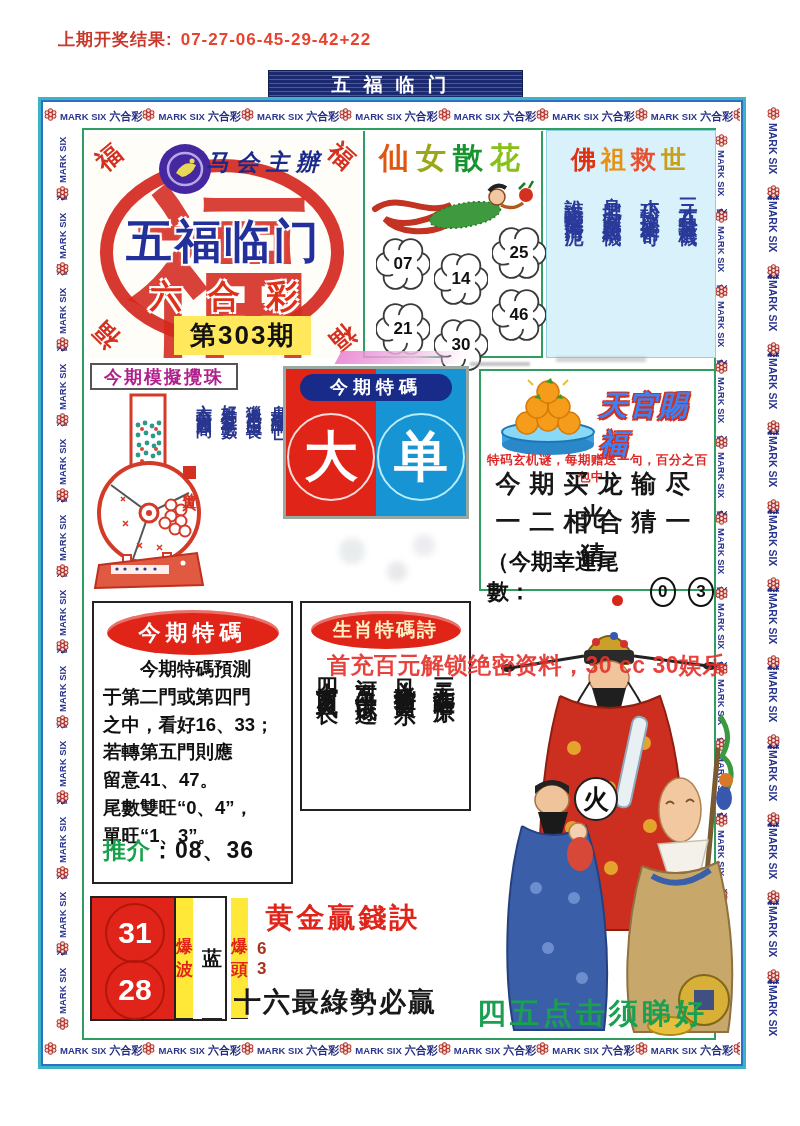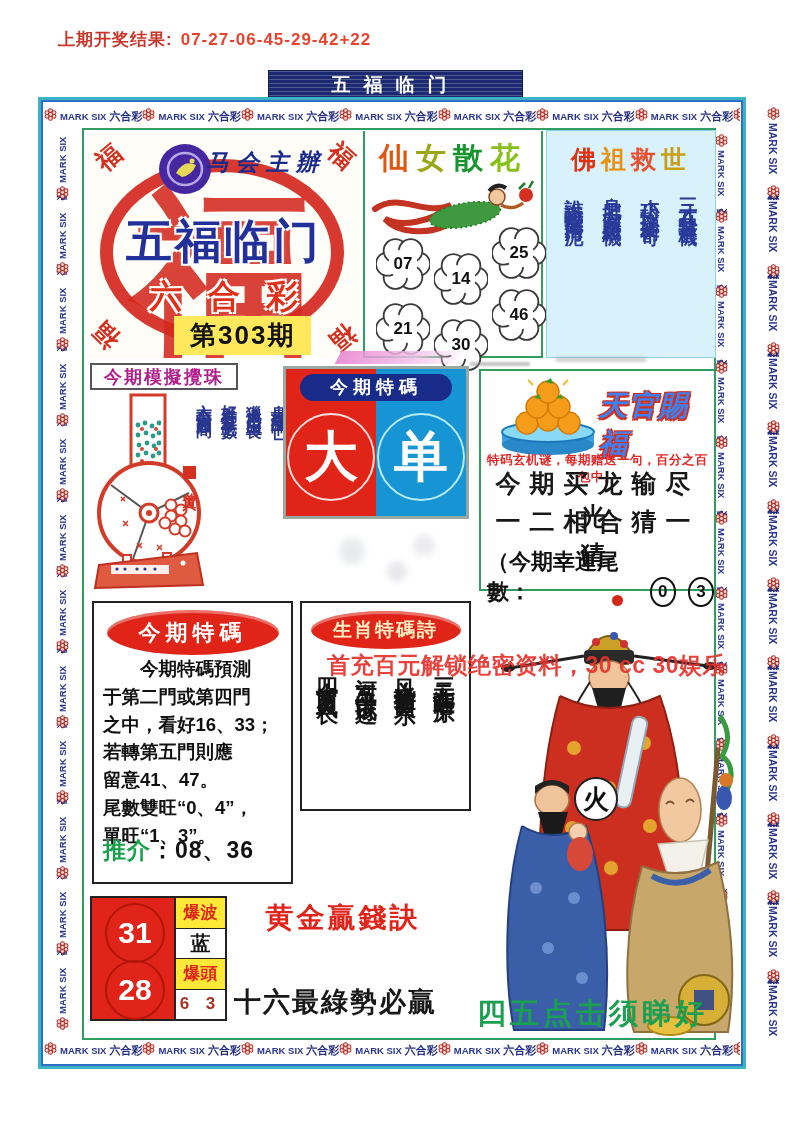--- a/index.html
+++ b/index.html
@@ -130,21 +130,21 @@
 
   
   .ad-overlay{left:327px;top:650px;font-size:23px;font-weight:800;color:rgba(230,50,45,.92);letter-spacing:.5px;
               white-space:nowrap;z-index:80;}
 
   
   .burst-box{left:90px;top:896px;width:137px;height:125px;border:2.5px solid #222;box-sizing:border-box;background:#fff;}
   .burst-red{position:absolute;left:0;top:0;width:84px;height:100%;background:#e0241a;border-right:2px solid #222;box-sizing:border-box;}
   .burst-circle{position:absolute;left:13px;width:56px;height:56px;border-radius:50%;border:2.5px solid rgba(175,22,10,.95);
                 display:flex;align-items:center;justify-content:center;color:#fff;font-size:30px;font-weight:900;}
-  .burst-col{position:absolute;left:84px;top:0;right:0;bottom:0;display:flex;flex-direction:column;}
+  .burst-col{position:absolute;left:84px;top:0;right:0;bottom:0;display:flex;flex-direction:row;gap:9px;}
   .burst-cell{flex:1;display:flex;align-items:center;justify-content:center;border-bottom:1.5px solid #222;font-weight:800;}
   .burst-cell:last-child{border-bottom:none;}
   .tag-yellow{background:#ffe838;color:#e02418;font-size:17px;}
   .tag-white-blue{background:#fff;color:#111;font-size:20px;}
   .tag-white-num{background:#fff;color:#a8321e;font-size:17px;letter-spacing:6px;}
 
   .gold-title{left:241px;top:899px;width:204px;text-align:center;font-size:28px;font-weight:900;color:#e0241a;letter-spacing:3px;}
   .gold-line{left:234px;width:236px;font-size:27px;font-weight:700;color:#181818;letter-spacing:2px;white-space:nowrap;}
   .footer-note{left:477px;top:994px;font-size:29px;font-weight:800;color:#1aa050;letter-spacing:4px;white-space:nowrap;}
 </style>

